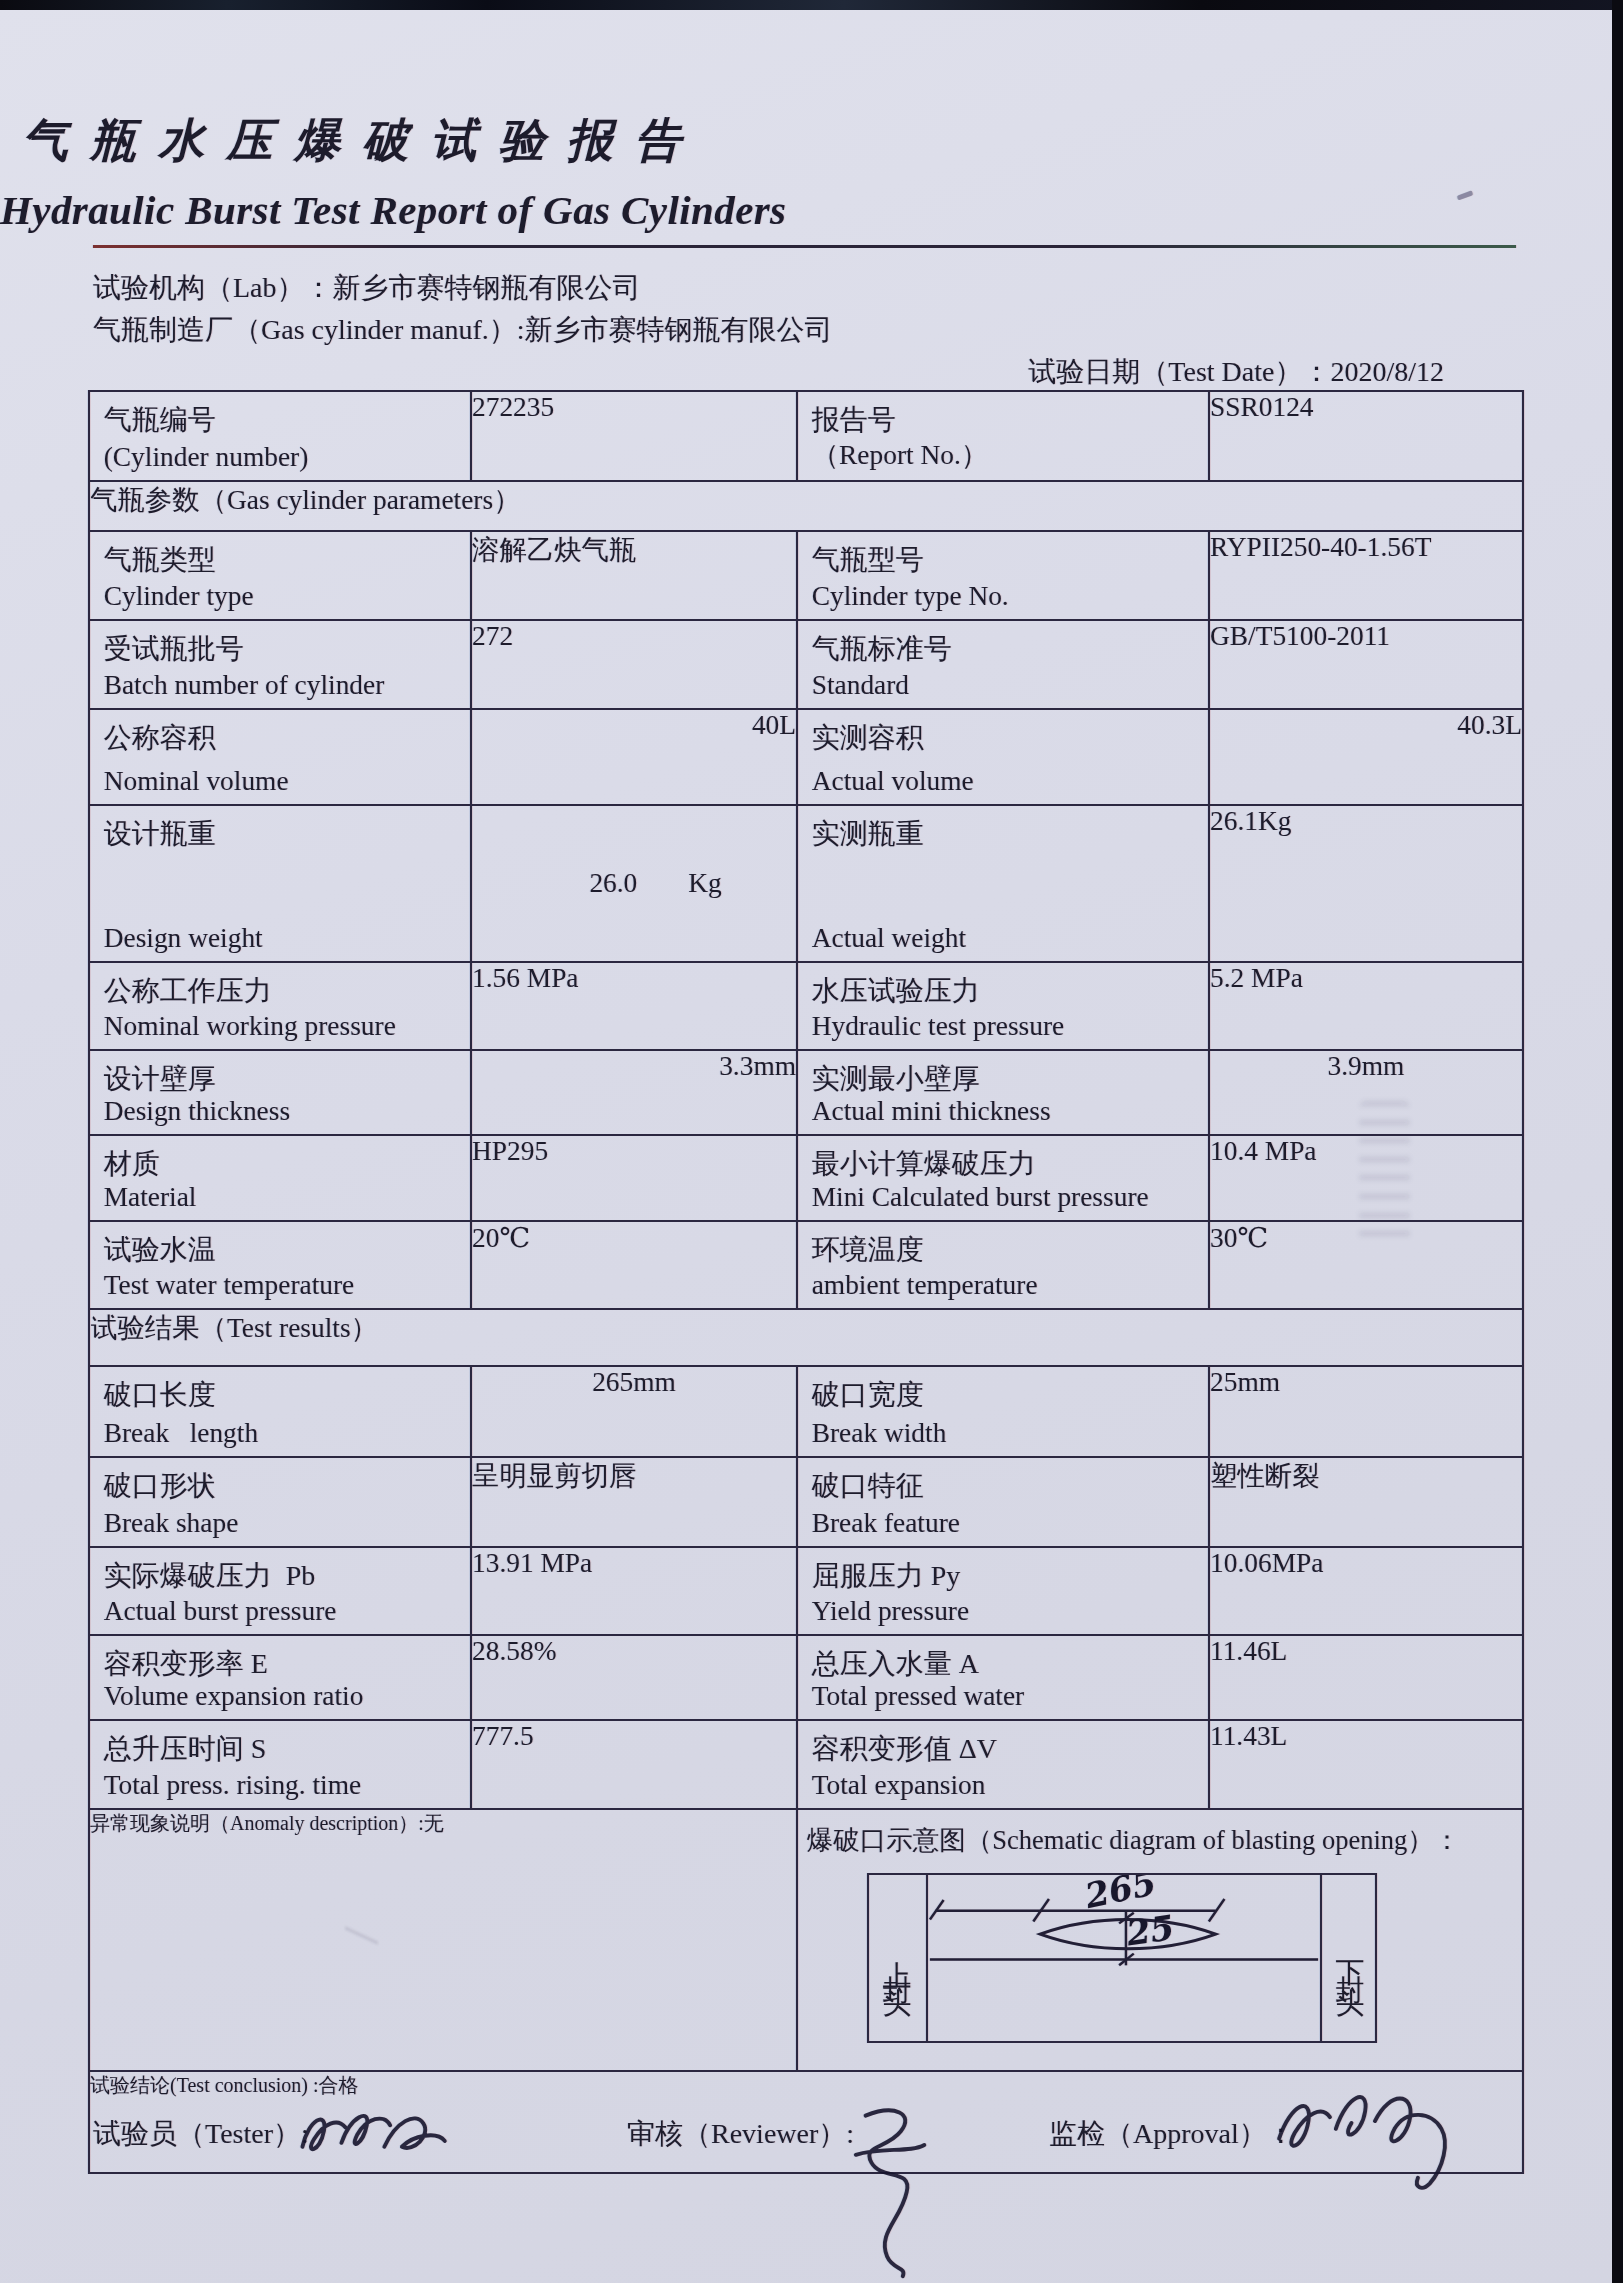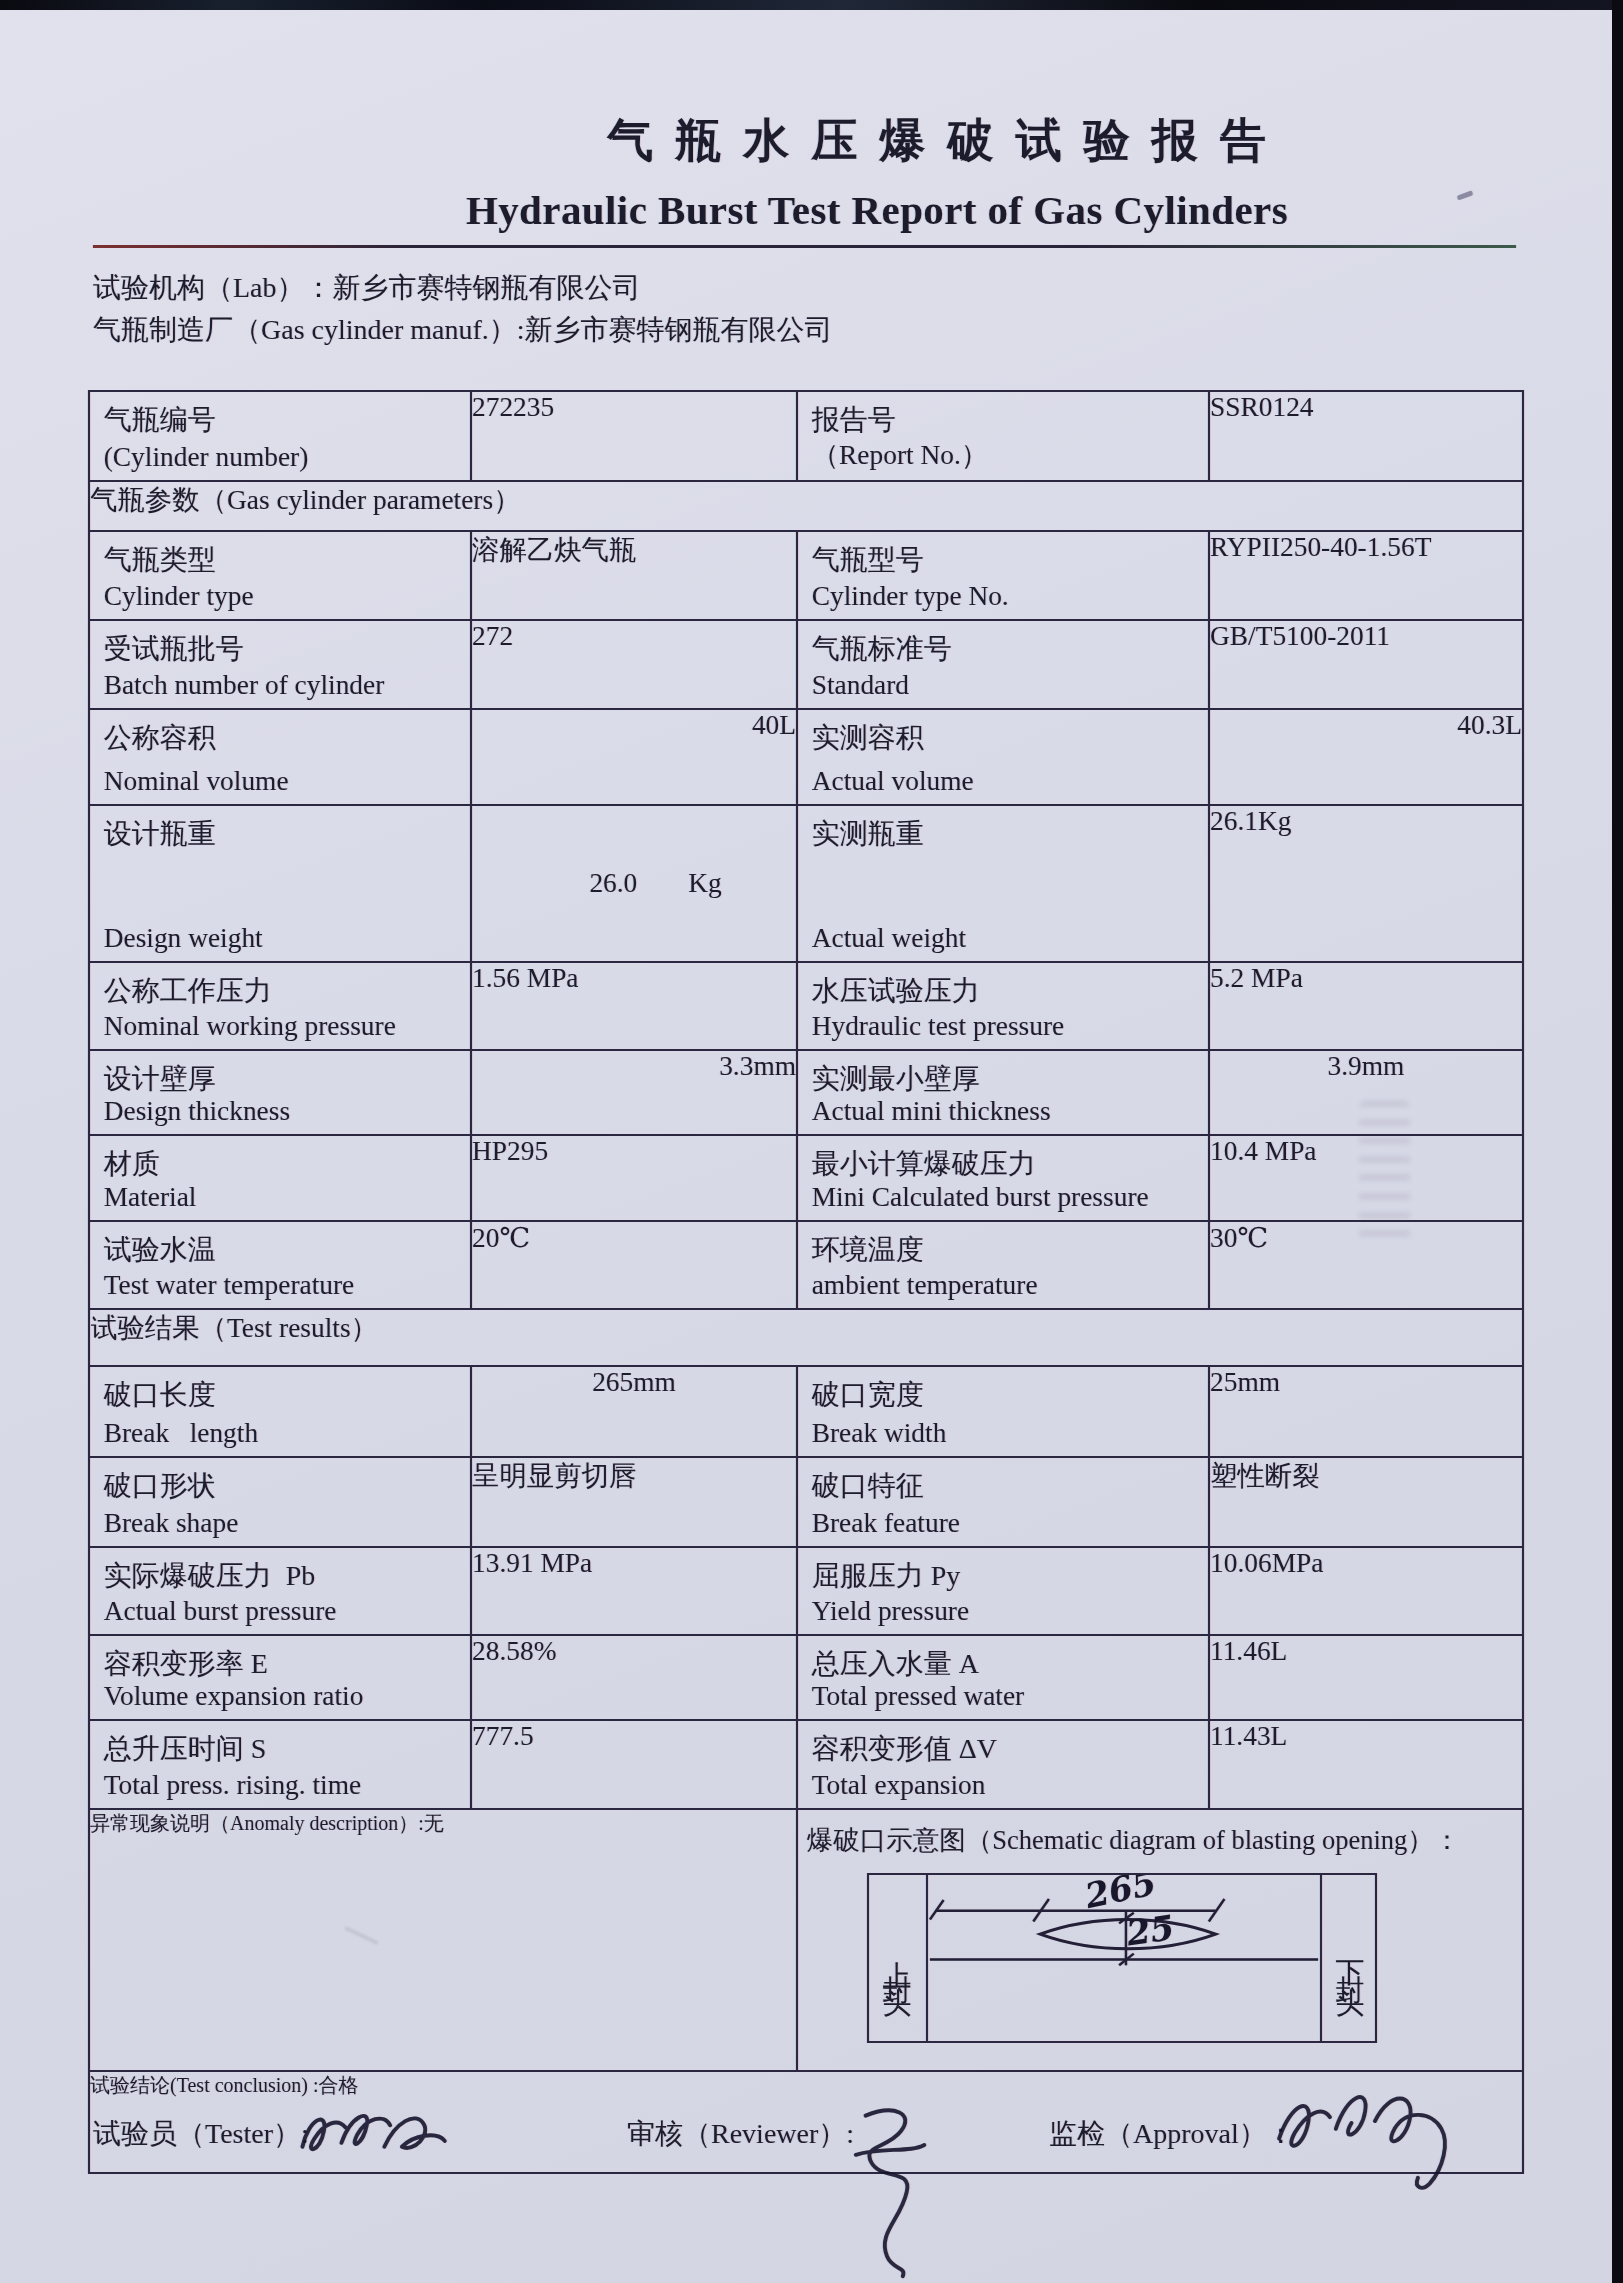--- a/index.html
+++ b/index.html
@@ -20,21 +20,21 @@
   .band-right{position:absolute;top:0;right:0;width:10.8px;height:2284px;background:#0b0b11;}
   .speck{position:absolute;left:1457px;top:193px;width:15.7px;height:4.9px;background:#6a6a85;
     transform:rotate(-20deg);opacity:.65;border-radius:2px;}
   .ghost{position:absolute;left:1359px;top:1100px;width:51px;height:149px;opacity:.14;
     background:repeating-linear-gradient(180deg,rgba(80,82,115,.65) 0 6.9px,transparent 6.9px 18.6px);
     filter:blur(2.9px);border-radius:7.8px;}
   .smudge{position:absolute;left:345px;top:1917px;width:33px;height:37px;opacity:.12;
     background:linear-gradient(25deg,transparent 44%,#3a3a55 50%,transparent 56%);filter:blur(1px);}
 
   
-  .hdr{position:absolute;top:0;left:0;width:1288px;text-align:right;}
+  .hdr{position:absolute;top:0;left:0;width:1288px;text-align:left;font-style:italic;}
   .title-zh{margin-top:110px;font-size:46px;font-weight:bold;letter-spacing:.48em;text-indent:.48em;}
   .title-en{margin-top:13.7px;font-size:41px;font-weight:bold;letter-spacing:.01em;}
   .rule{position:absolute;left:93px;top:245px;width:1423px;height:2.9px;
     background:linear-gradient(90deg,#7c3030,#2a2438 22%,#2a2438 70%,#3c5a4a 100%);}
   .info{position:absolute;font-size:28px;white-space:pre;}
   .info-lab{left:93px;top:269px;}
   .info-manuf{left:93px;top:311px;}
   .info-date{top:353px;right:179px;}
 
   
@@ -88,20 +88,21 @@
   <div class="content">
 
     <div class="hdr">
       <div class="title-zh">气瓶水压爆破试验报告</div>
       <div class="title-en">Hydraulic Burst Test Report of Gas Cylinders</div>
     </div>
     <div class="rule"></div>
 
     <div class="info info-lab"><span>试验机构（Lab）：</span><span>新乡市赛特钢瓶有限公司</span></div>
     <div class="info info-manuf"><span>气瓶制造厂（Gas cylinder manuf.）:</span><span>新乡市赛特钢瓶有限公司</span></div>
+    <div class="info info-date"><span>试验日期（Test Date）：</span><span>2020/8/12</span></div>
 
     <table id="report">
       <colgroup>
           <col style="width:382px">
           <col style="width:326px">
           <col style="width:412px">
           <col style="width:314px">
         </colgroup>
 
       <tbody>

